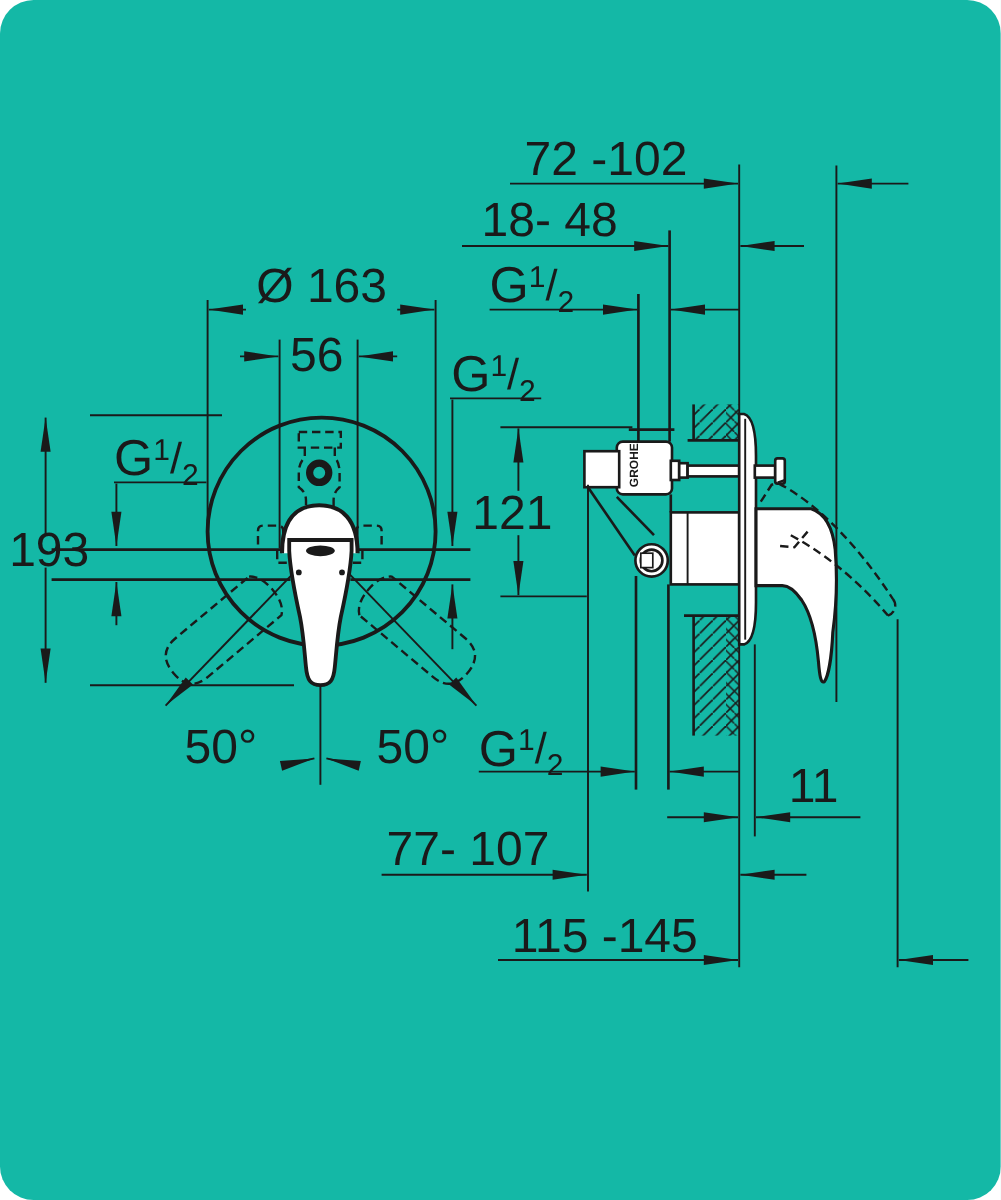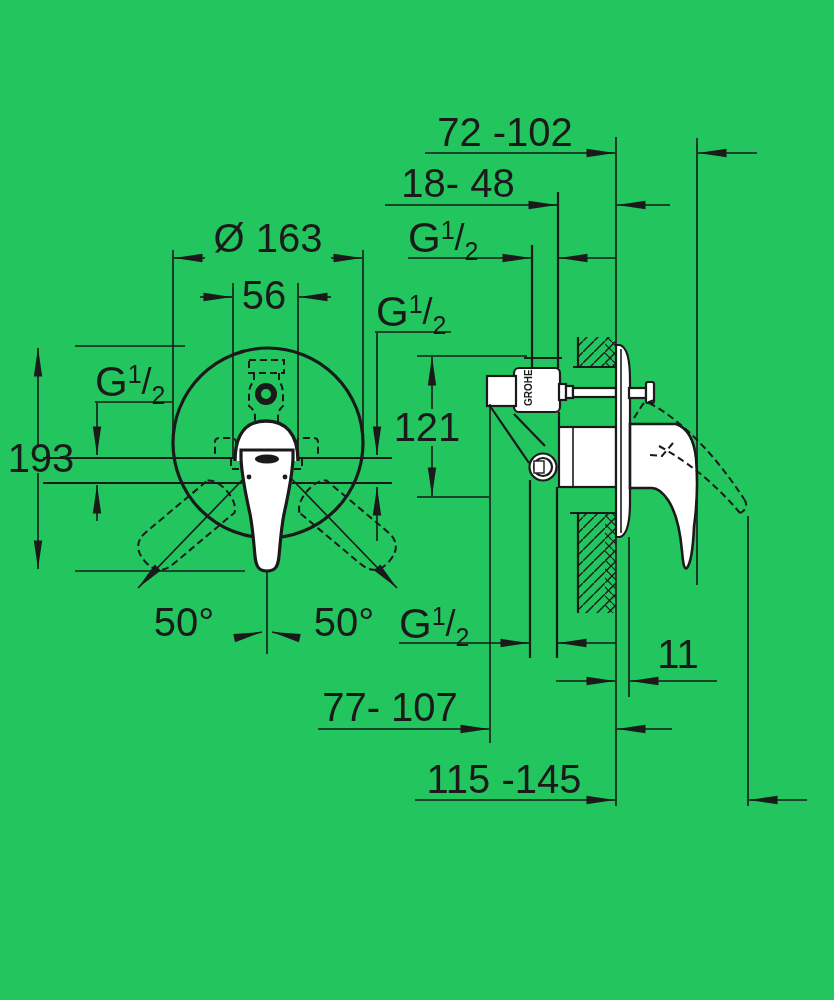--- a/index.html
+++ b/index.html
@@ -1,17 +1,17 @@
 <!DOCTYPE html>
 <html><head>
 <meta charset="utf-8">
 <style>
   html,body{margin:0;padding:0;background:#fff;}
-  #stage{position:relative;width:834px;height:1000px;background:#22c55e;overflow:hidden;
-         font-family:"Liberation Sans", sans-serif;}
+  #stage{position:relative;width:834px;height:1000px;background:#14b8a6;overflow:hidden;
+         font-family:"Liberation Sans", sans-serif;border-radius:28px;}
   svg{position:absolute;left:0;top:0;}
   svg text{fill:#1a1a1a;font-family:"Liberation Sans", sans-serif;}
   .dim{font-size:40px;}
   .gmain{font-size:42px;}
   .lineth{stroke:#1a1a1a;stroke-width:1.6;fill:none;}
   .obj{stroke:#1a1a1a;stroke-width:2.2;fill:none;}
   .objf{stroke:#1a1a1a;stroke-width:2.2;fill:#ffffff;}
   .thick{stroke:#1a1a1a;stroke-width:3.2;fill:none;}
   .dash{stroke:#1a1a1a;stroke-width:2;fill:none;stroke-dasharray:7 4;}
 </style>

